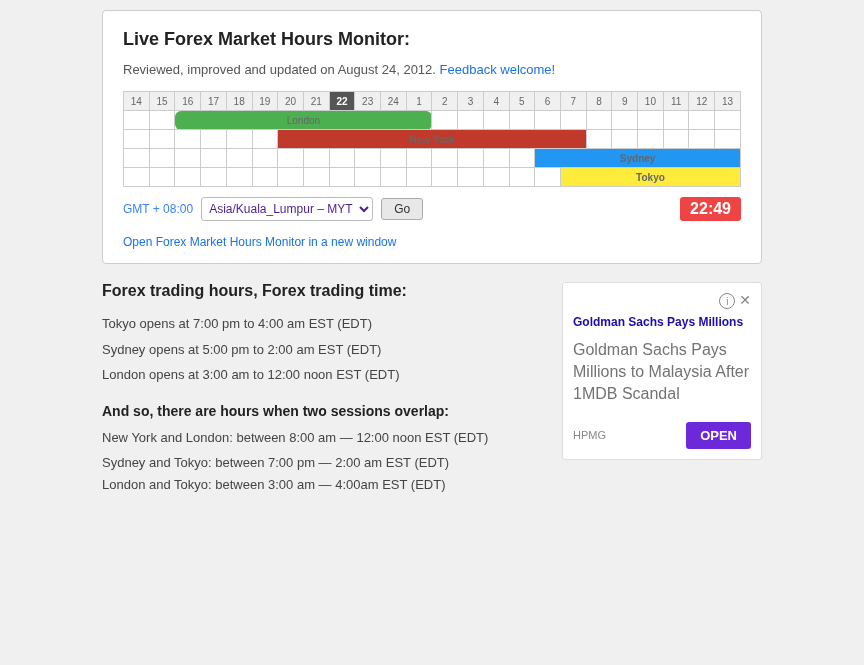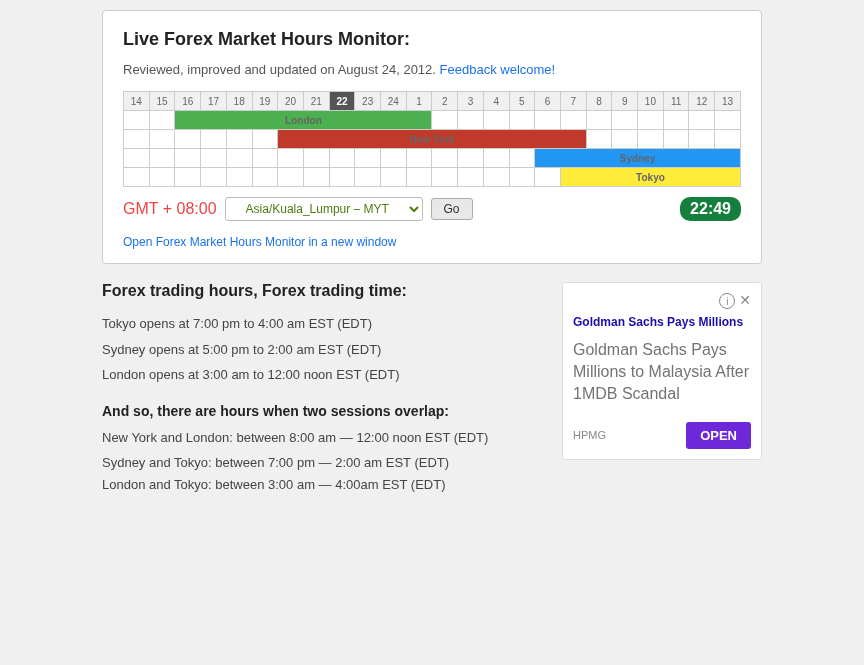--- a/index.html
+++ b/index.html
@@ -44,52 +44,52 @@
 
     
     .controls-row {
       display: flex;
       align-items: center;
       gap: 8px;
       margin: 10px 0 8px 0;
     }
 
     .tz-label {
-      font-size: 16px;
-      color: #ef4444;
+      font-size: 12px;
+      color: #3b82f6;
       white-space: nowrap;
       text-align: right;
     }
 
     .tz-select {
       font-size: 12px;
-      padding: 3px 16px;
+      padding: 3px 3px;
       border: 1px solid #bbb;
       border-radius: 3px;
-      color: #4d7c0f;
+      color: #4c1d95;
       background: #fff;
     }
 
     .go-button {
       font-size: 12px;
       padding: 3px 12px;
       border: 1px solid #aaa;
       border-radius: 3px;
       background: #e8e8e8;
       cursor: pointer;
       color: #333;
     }
 
     .time-display {
-      background: #15803d;
+      background: #ef4444;
       color: #fff;
       font-size: 16px;
       font-weight: bold;
       padding: 3px 10px;
-      border-radius: 10px;
+      border-radius: 3px;
       margin-left: auto;
     }
 
     .new-window-link {
       font-size: 12px;
       color: #1a73e8;
       text-decoration: none;
       display: inline-block;
       margin-top: 6px;
     }
@@ -224,21 +224,21 @@
       height: 19px;
       text-align: center;
       font-size: 10px;
       color: #666;
       padding: 0;
     }
 
     table.cal .hour-cell { background: #f0f0f0; }
     table.cal .hour-cell.active { background: #555; color: #fff; font-weight: bold; }
 
-    .label-span-london { background: #4caf50; color: #fff; font-weight: bold; font-size: 11px; text-align: center; }
+    .label-span-london { background: #4caf50; color: #fff; font-weight: normal; font-size: 11px; text-align: center; border-radius: 6px; }
     .label-span-ny { background: #c0392b; color: #fff; font-weight: bold; font-size: 11px; text-align: center; }
     .label-span-sydney { background: #2196f3; color: #fff; font-weight: bold; font-size: 11px; text-align: center; }
     .label-span-tokyo { background: #ffeb3b; color: #333; font-weight: bold; font-size: 11px; text-align: center; }
   </style>
 </head>
 <body>
 
 <div class="main-container">
 
   <div class="widget-box">

